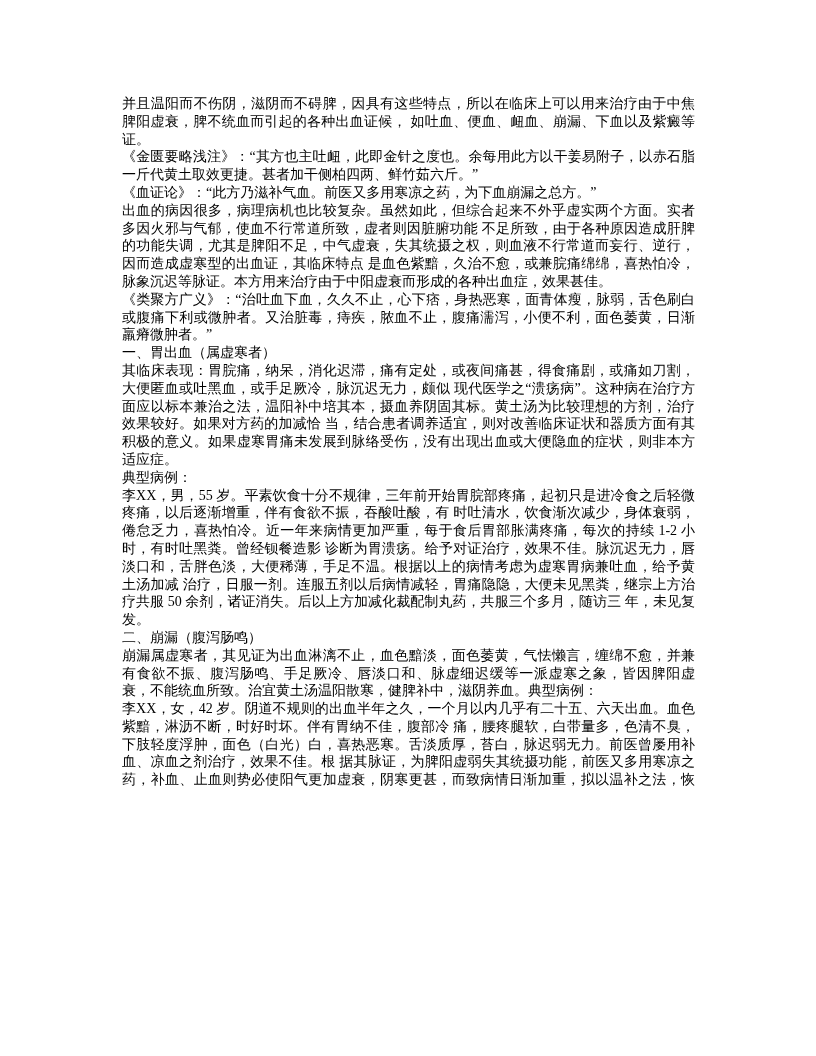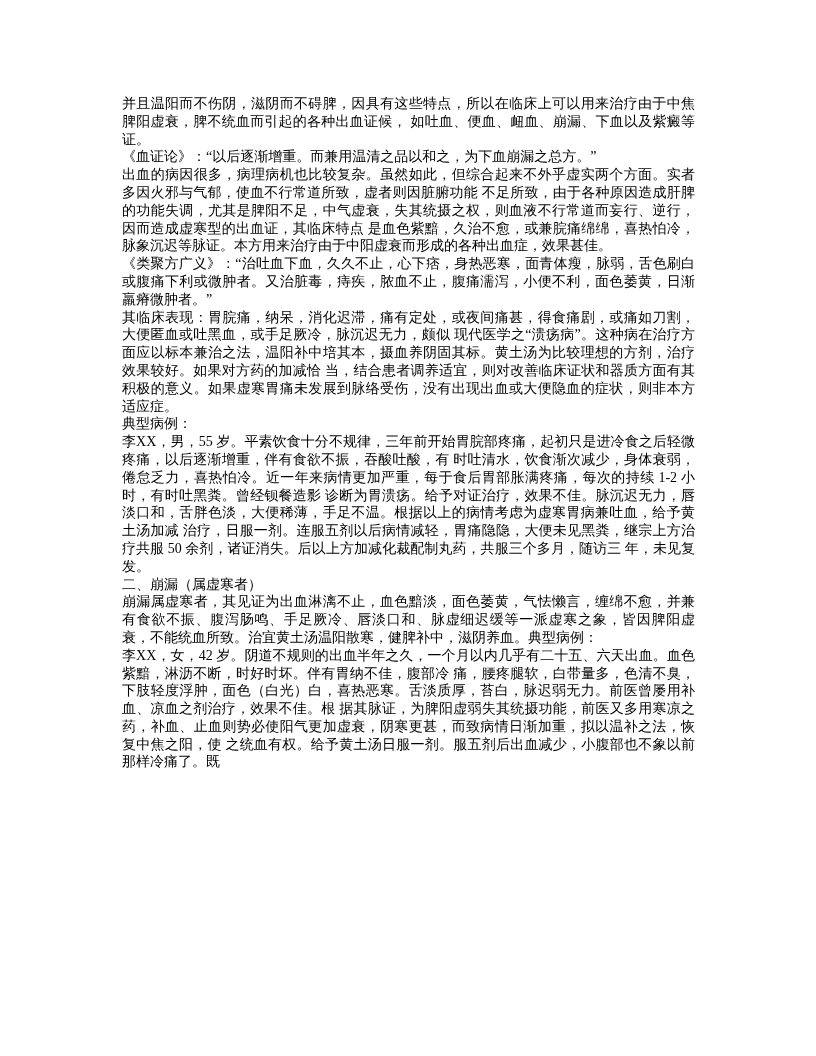--- a/index.html
+++ b/index.html
@@ -27,23 +27,25 @@
     text-justify: inter-ideograph;
     word-break: break-all;
   }
 </style>
 </head>
 <body>
 
 <div class="page">
   <div class="doc-text">
     <p>并且温阳而不伤阴，滋阴而不碍脾，因具有这些特点，所以在临床上可以用来治疗由于中焦脾阳虚衰，脾不统血而引起的各种出血证候， 如吐血、便血、衄血、崩漏、下血以及紫癜等证。</p>
-    <p>《血证论》：“以后逐渐增重。而兼用温清之品以和之，为下血崩漏之总方。”</p>
+    <p>《金匮要略浅注》：“其方也主吐衄，此即金针之度也。余每用此方以干姜易附子，以赤石脂一斤代黄土取效更捷。甚者加干侧柏四两、鲜竹茹六斤。”</p>
+    <p>《血证论》：“此方乃滋补气血。前医又多用寒凉之药，为下血崩漏之总方。”</p>
     <p>出血的病因很多，病理病机也比较复杂。虽然如此，但综合起来不外乎虚实两个方面。实者多因火邪与气郁，使血不行常道所致，虚者则因脏腑功能 不足所致，由于各种原因造成肝脾的功能失调，尤其是脾阳不足，中气虚衰，失其统摄之权，则血液不行常道而妄行、逆行，因而造成虚寒型的出血证，其临床特点 是血色紫黯，久治不愈，或兼脘痛绵绵，喜热怕冷，脉象沉迟等脉证。本方用来治疗由于中阳虚衰而形成的各种出血症，效果甚佳。</p>
     <p>《类聚方广义》：“治吐血下血，久久不止，心下痞，身热恶寒，面青体瘦，脉弱，舌色刷白或腹痛下利或微肿者。又治脏毒，痔疾，脓血不止，腹痛濡泻，小便不利，面色萎黄，日渐羸瘠微肿者。”</p>
+    <p>一、胃出血（属虚寒者）</p>
     <p>其临床表现：胃脘痛，纳呆，消化迟滞，痛有定处，或夜间痛甚，得食痛剧，或痛如刀割，大便匿血或吐黑血，或手足厥冷，脉沉迟无力，颇似 现代医学之“溃疡病”。这种病在治疗方面应以标本兼治之法，温阳补中培其本，摄血养阴固其标。黄土汤为比较理想的方剂，治疗效果较好。如果对方药的加减恰 当，结合患者调养适宜，则对改善临床证状和器质方面有其积极的意义。如果虚寒胃痛未发展到脉络受伤，没有出现出血或大便隐血的症状，则非本方适应症。</p>
     <p>典型病例：</p>
     <p>李XX，男，55 岁。平素饮食十分不规律，三年前开始胃脘部疼痛，起初只是进冷食之后轻微疼痛，以后逐渐增重，伴有食欲不振，吞酸吐酸，有 时吐清水，饮食渐次减少，身体衰弱，倦怠乏力，喜热怕冷。近一年来病情更加严重，每于食后胃部胀满疼痛，每次的持续 1-2 小时，有时吐黑粪。曾经钡餐造影 诊断为胃溃疡。给予对证治疗，效果不佳。脉沉迟无力，唇淡口和，舌胖色淡，大便稀薄，手足不温。根据以上的病情考虑为虚寒胃病兼吐血，给予黄土汤加减 治疗，日服一剂。连服五剂以后病情减轻，胃痛隐隐，大便未见黑粪，继宗上方治疗共服 50 余剂，诸证消失。后以上方加减化裁配制丸药，共服三个多月，随访三 年，未见复发。</p>
-    <p>二、崩漏（属虚寒者）</p>
+    <p>二、崩漏（腹泻肠鸣）</p>
     <p>崩漏属虚寒者，其见证为出血淋漓不止，血色黯淡，面色萎黄，气怯懒言，缠绵不愈，并兼有食欲不振、腹泻肠鸣、手足厥冷、唇淡口和、脉虚细迟缓等一派虚寒之象，皆因脾阳虚衰，不能统血所致。治宜黄土汤温阳散寒，健脾补中，滋阴养血。典型病例：</p>
     <p>李XX，女，42 岁。阴道不规则的出血半年之久，一个月以内几乎有二十五、六天出血。血色紫黯，淋沥不断，时好时坏。伴有胃纳不佳，腹部冷 痛，腰疼腿软，白带量多，色清不臭，下肢轻度浮肿，面色（白光）白，喜热恶寒。舌淡质厚，苔白，脉迟弱无力。前医曾屡用补血、凉血之剂治疗，效果不佳。根 据其脉证，为脾阳虚弱失其统摄功能，前医又多用寒凉之药，补血、止血则势必使阳气更加虚衰，阴寒更甚，而致病情日渐加重，拟以温补之法，恢复中焦之阳，使 之统血有权。给予黄土汤日服一剂。服五剂后出血减少，小腹部也不象以前那样冷痛了。既</p>
   </div>
 </div>
 
 </body></html>

